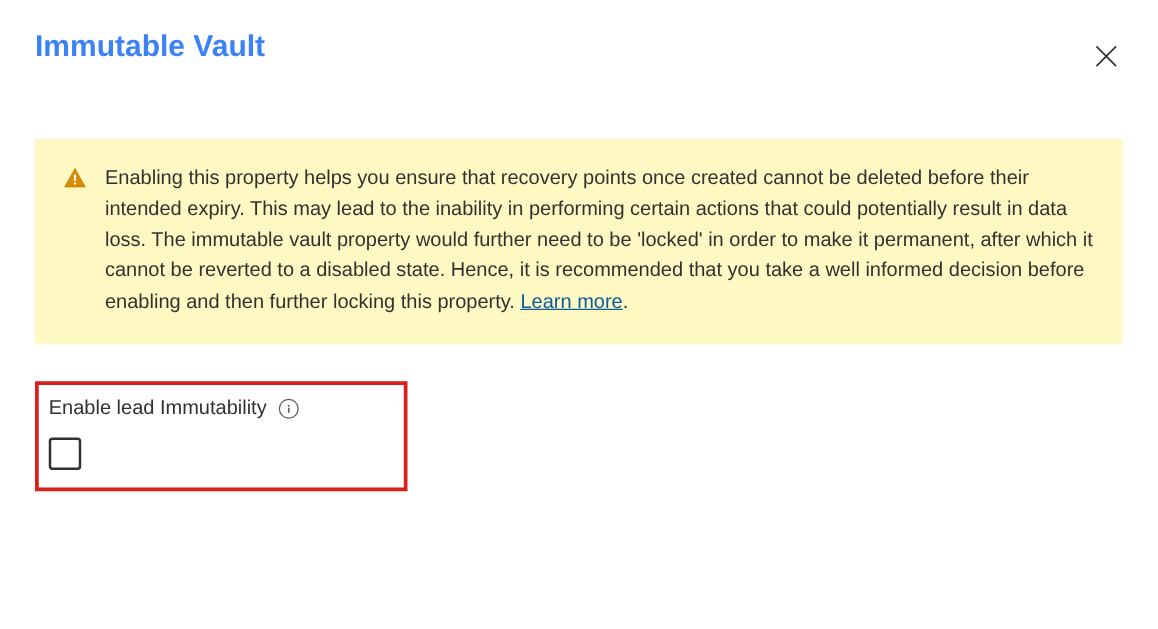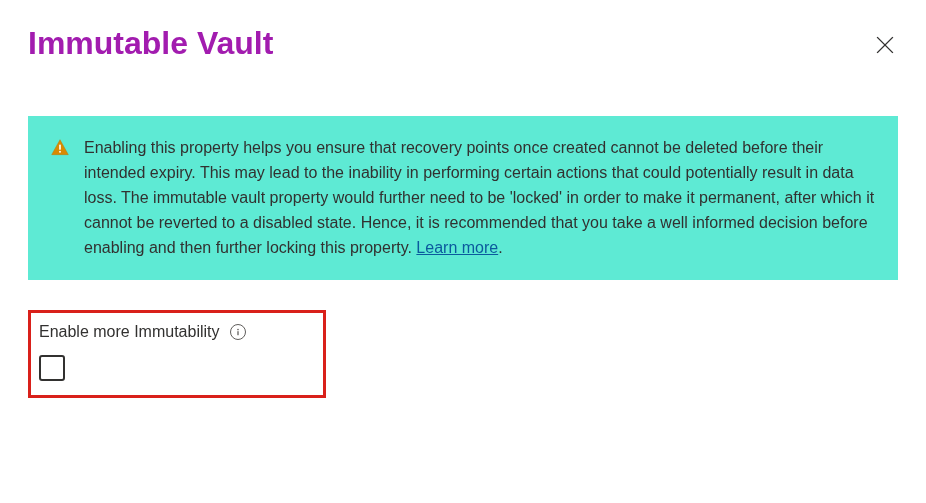--- a/index.html
+++ b/index.html
@@ -19,23 +19,23 @@
       display: flex;
       justify-content: space-between;
       align-items: flex-start;
       margin-bottom: 50px;
     }
     .header-text {
       display: flex;
       flex-direction: column;
     }
     .page-title {
-      font-size: 32px;
+      font-size: 24px;
       font-weight: 600;
-      color: #a21caf;
+      color: #3b82f6;
       line-height: 1.2;
       margin-bottom: 4px;
     }
     .page-subtitle {
       font-size: 15px;
       color: #605e5c;
       font-weight: 400;
     }
     .close-btn {
       background: none;
@@ -45,21 +45,21 @@
       margin-top: 8px;
       display: flex;
       align-items: center;
       justify-content: center;
     }
     .close-btn svg {
       width: 18px;
       height: 18px;
     }
     .warning-box {
-      background: #5eead4;
+      background: #fef9c3;
       padding: 20px 22px;
       display: flex;
       gap: 14px;
       margin-bottom: 30px;
     }
     .warning-icon {
       flex-shrink: 0;
       margin-top: 2px;
     }
     .warning-icon svg {
@@ -145,21 +145,21 @@
       <rect x="11" y="15.5" width="2" height="2" fill="#ffffff"></rect>
     </svg>
   </span>
   <div class="warning-text">
     <span>Enabling this property helps you ensure that recovery points once created cannot be deleted before their intended expiry. This may lead to the inability in performing certain actions that could potentially result in data loss. The immutable vault property would further need to be 'locked' in order to make it permanent, after which it cannot be reverted to a disabled state. Hence, it is recommended that you take a well informed decision before enabling and then further locking this property. </span><a class="learn-more">Learn more</a><span>.</span>
   </div>
 </div>
 
 <div class="control-section">
   <div class="control-label-row">
-    <span class="control-label">Enable more Immutability</span>
+    <span class="control-label">Enable lead Immutability</span>
     <span class="info-icon">
       <svg viewBox="0 0 10 10" fill="#605e5c">
         <circle cx="5" cy="2" r="1"></circle>
         <rect x="4.2" y="4" width="1.6" height="5"></rect>
       </svg>
     </span>
   </div>
   <input type="checkbox" class="checkbox" style="">
 </div>
 

